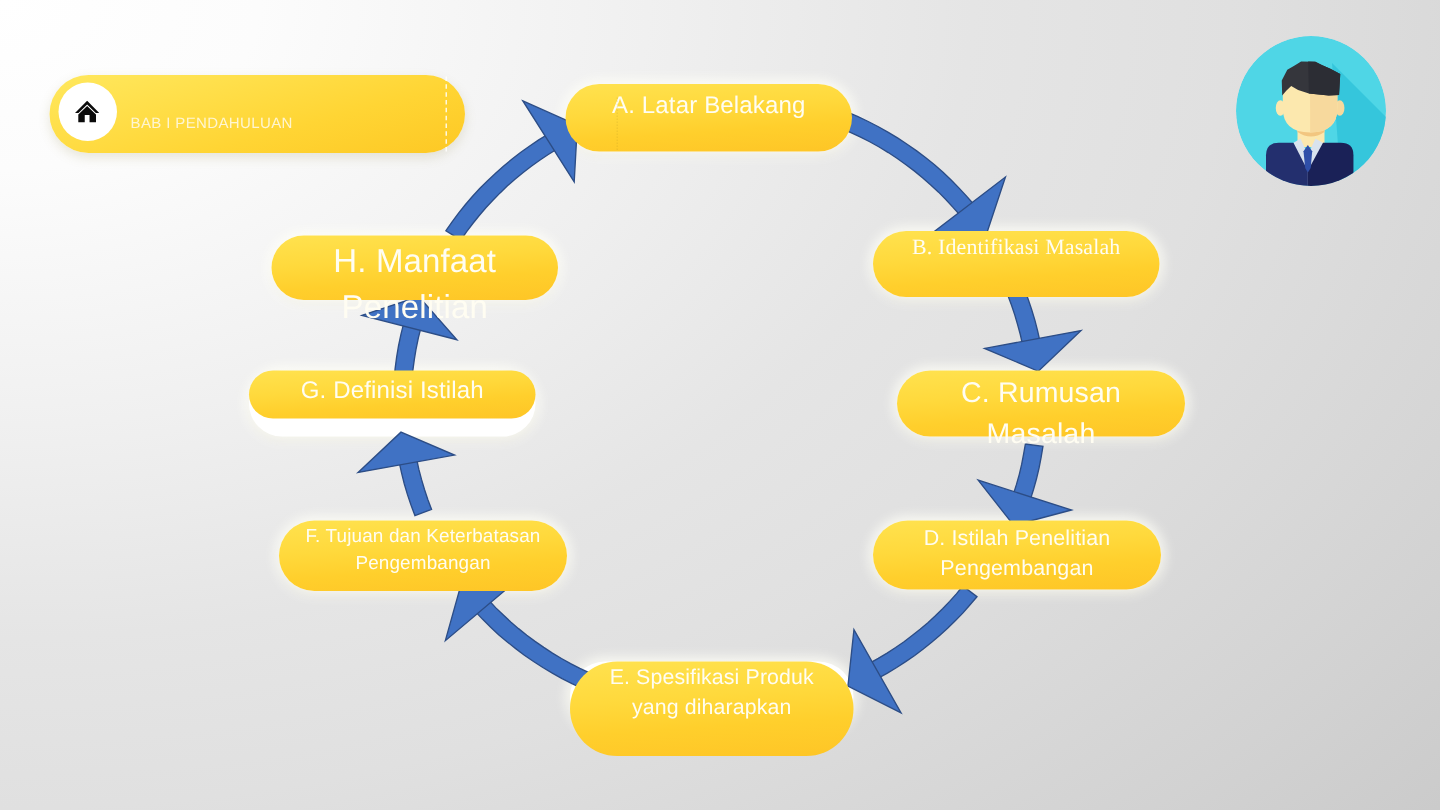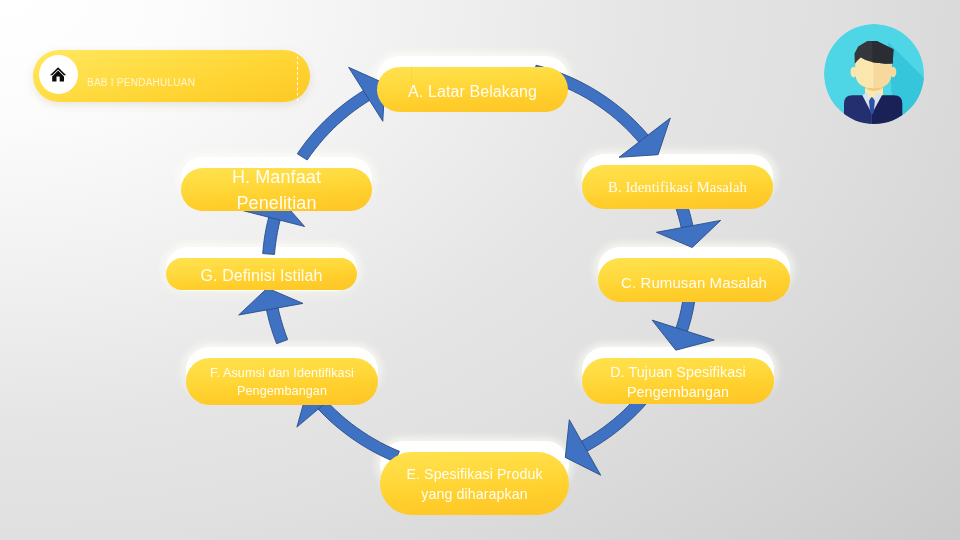--- a/index.html
+++ b/index.html
@@ -8,23 +8,23 @@
     font-family:"Liberation Sans",sans-serif;background:#fff;}
   #slide{position:relative;width:960px;height:540px;overflow:hidden;
     background:radial-gradient(150% 175% at 0% 0%,
       #ffffff 0%, #fcfcfc 12%, #f0f0f0 30%, #e5e5e5 45%,
       #e0e0e0 57%, #d2d2d2 78%, #c2c2c2 100%);}
 
   svg.arrows{position:absolute;left:0;top:0;width:960px;height:540px;z-index:2;}
 
   .node{position:absolute;border-radius:999px;
     background:linear-gradient(176deg,#ffe24f 0%,#ffd93c 38%,#ffcf2c 66%,#fec526 100%);
-    display:flex;align-items:center;justify-content:center;text-align:center;
+    display:flex;justify-content:center;text-align:center;
     color:#fffdf2;line-height:1.40;z-index:3;
-    font-size:13.5px;letter-spacing:0.1px;margin-top:11px;
+    font-size:13.5px;letter-spacing:0.1px;
     }
   .nodeglow{position:absolute;border-radius:999px;z-index:1;
     box-shadow:0 0 8px 3px rgba(255,255,248,0.80), 0 3px 5px rgba(130,120,70,0.10);
     background:#fff;}
   .node .txt{display:block;padding:2px 10px 0;}
 
   #homepill{position:absolute;left:33px;top:50px;width:277px;height:52px;
     border-radius:999px;z-index:4;
     background:linear-gradient(165deg,#ffe85e 0%,#ffdf4a 30%,#ffd534 62%,#fdc824 100%);
     box-shadow:0 3px 8px rgba(150,140,80,0.20);}
@@ -118,36 +118,36 @@
 
 <div class="nodeglow" style="left: 377px; top: 56px; width: 191px; height: 45px;"></div>
     <div class="node" style="left: 377px; top: 56px; width: 191px; height: 45px; font-size: 16px;">
       <span class="txt" style="transform: translateY(2.2px);"><span>A. Latar Belakang</span></span>
     </div>
     <div class="nodeglow" style="left: 582px; top: 154px; width: 191px; height: 44px;"></div>
     <div class="node" style="left: 582px; top: 154px; width: 191px; height: 44px; font-size: 14.6px;">
       <span class="txt" style="transform: translateY(-1px); font-family: Liberation Serif, serif;"><span>B. Identifikasi Masalah</span></span>
     </div>
     <div class="nodeglow" style="left: 598px; top: 247px; width: 192px; height: 44px;"></div>
-    <div class="node" style="left: 598px; top: 247px; width: 192px; height: 44px; font-size: 15px;">
+    <div class="node" style="left: 598px; top: 247px; width: 192px; height: 44px; font-size: 19px;">
       <span class="txt" style="transform: translateY(1.2px);"><span>C. Rumusan Masalah</span></span>
     </div>
     <div class="nodeglow" style="left: 582px; top: 347px; width: 192px; height: 46px;"></div>
     <div class="node" style="left: 582px; top: 347px; width: 192px; height: 46px; font-size: 14.3px;">
-      <span class="txt"><span>D. Tujuan Spesifikasi</span><br><span>Pengembangan</span></span>
+      <span class="txt"><span>D. Istilah Penelitian</span><br><span>Pengembangan</span></span>
     </div>
     <div class="nodeglow" style="left: 380px; top: 441px; width: 189px; height: 47px;"></div>
     <div class="node" style="left: 380px; top: 441px; width: 189px; height: 63px; font-size: 14.2px;">
       <span class="txt"><span>E. Spesifikasi Produk</span><br><span>yang diharapkan</span></span>
     </div>
     <div class="nodeglow" style="left: 186px; top: 347px; width: 192px; height: 47px;"></div>
     <div class="node" style="left: 186px; top: 347px; width: 192px; height: 47px; font-size: 12.6px;">
-      <span class="txt"><span>F. Asumsi dan Identifikasi</span><br><span>Pengembangan</span></span>
+      <span class="txt"><span>F. Tujuan dan Keterbatasan</span><br><span>Pengembangan</span></span>
     </div>
     <div class="nodeglow" style="left: 166px; top: 247px; width: 191px; height: 44px;"></div>
     <div class="node" style="left: 166px; top: 247px; width: 191px; height: 32px; font-size: 16px;">
       <span class="txt" style="transform: translateY(1.2px);"><span>G. Definisi Istilah</span></span>
     </div>
     <div class="nodeglow" style="left: 181px; top: 157px; width: 191px; height: 43px;"></div>
-    <div class="node" style="left: 181px; top: 157px; width: 191px; height: 43px; font-size: 18px;">
+    <div class="node" style="left: 181px; top: 157px; width: 191px; height: 43px; font-size: 22px;">
       <span class="txt"><span>H. Manfaat Penelitian</span></span>
     </div>
   </div>
 
 </body></html>

